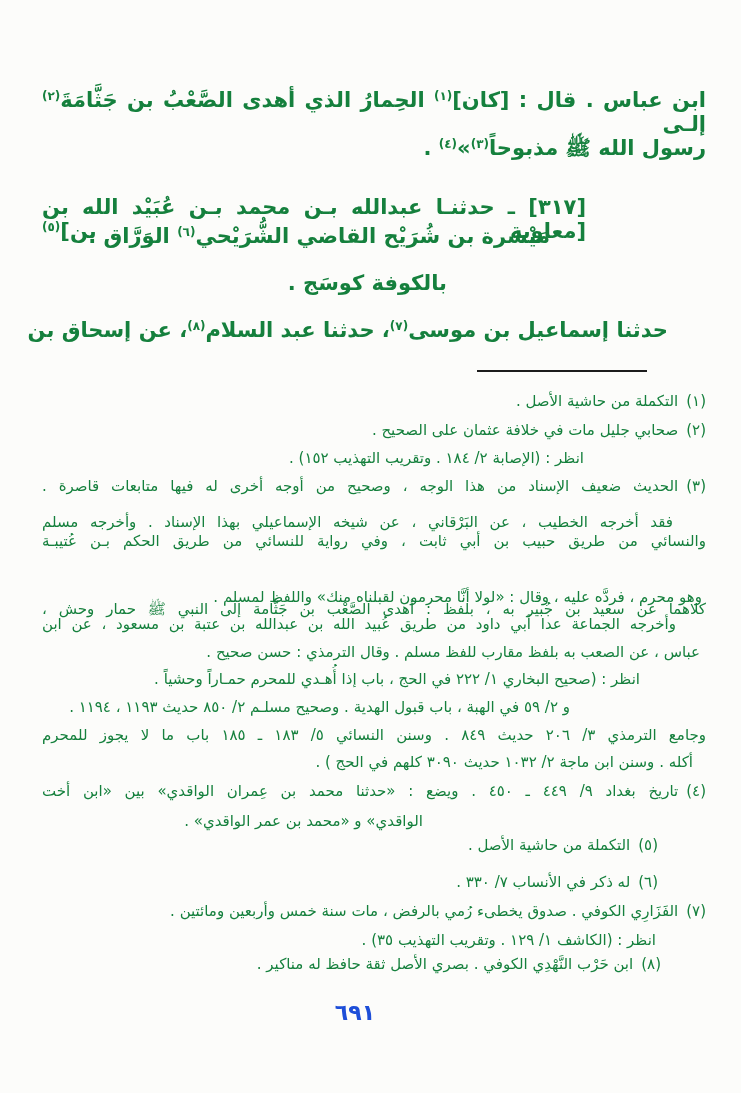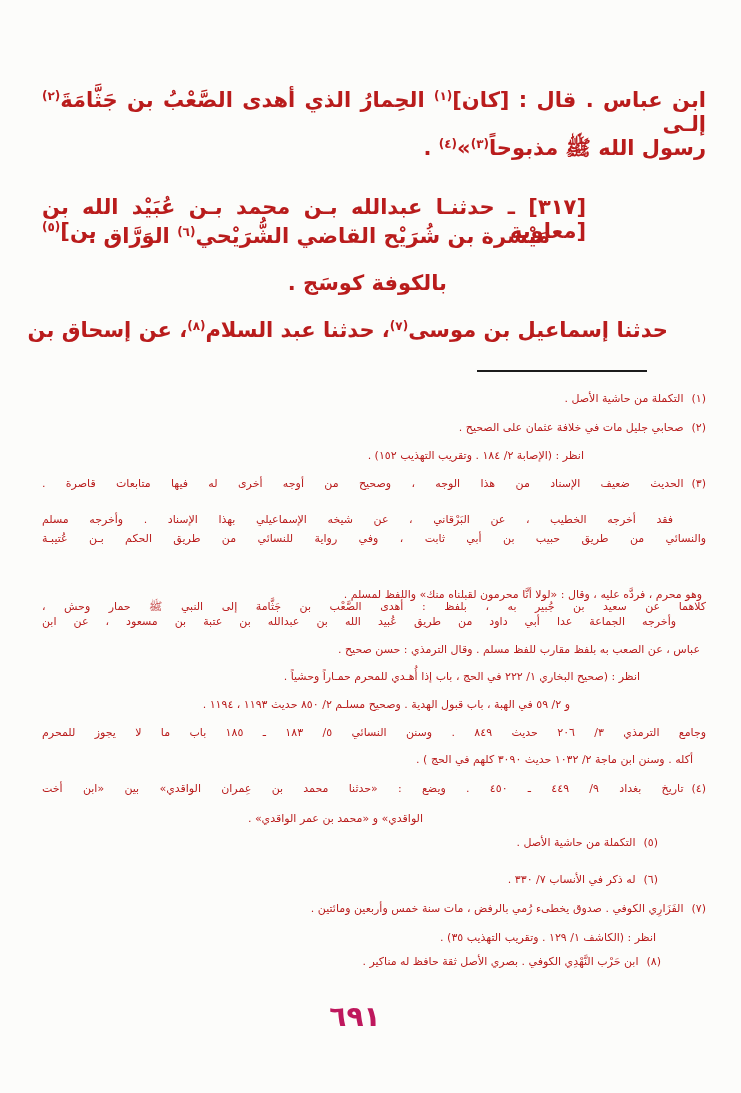--- a/index.html
+++ b/index.html
@@ -11,30 +11,30 @@
     overflow:hidden;
   }
   #page{
     position:absolute;inset:0;
     background:#fcfcfa;
   }
   .line{
     position:absolute;
     direction:rtl;
     white-space:nowrap;
-    color:#b91c1c;
+    color:#15803d;
     text-align:right;
   }
   .main-line{
     font-size:21px;
     font-weight:bold;
     letter-spacing:0px;
   }
   .foot-line{
-    font-size:11px;
+    font-size:15px;
     font-weight:normal;
   }
   .just{
     white-space:normal;
     text-align:justify;
     -moz-text-align-last:justify;
     text-align-last:justify;
   }
   .sup{
     font-size:12px;
@@ -51,23 +51,23 @@
     width:170px;
     height:2px;
     background:#1c1c1c;
   }
   #page-number{
     position:absolute;
     top:1000px;
     left:295px;
     width:120px;
     text-align:center;
-    font-size:28px;
+    font-size:22px;
     font-weight:bold;
-    color:#be185d;
+    color:#1d4ed8;
   }
 </style>
 </head>
 <body>
 
 <div id="page">
   <div id="main-text">
       <div class="line main-line just" style="top: 88px; right: 35px; width: 664px;"><span>ابن عباس . قال : [كان]</span><span class="sup">(١)</span><span> الحِمارُ الذي أهدى الصَّعْبُ بن جَثَّامَةَ</span><span class="sup">(٢)</span><span> إلـى</span></div>
       <div class="line main-line" style="top: 135px; right: 35px;"><span>رسول الله ﷺ مذبوحاً</span><span class="sup">(٣)</span><span>»</span><span class="sup">(٤)</span><span> .</span></div>
       <div class="line main-line just" style="top: 195px; right: 155px; width: 544px; margin-left: 24px;"><span>[٣١٧] ـ حدثنـا عبدالله بـن محمد بـن عُبَيْد الله بن [معاوية بن]</span><span class="sup">(٥)</span></div>

